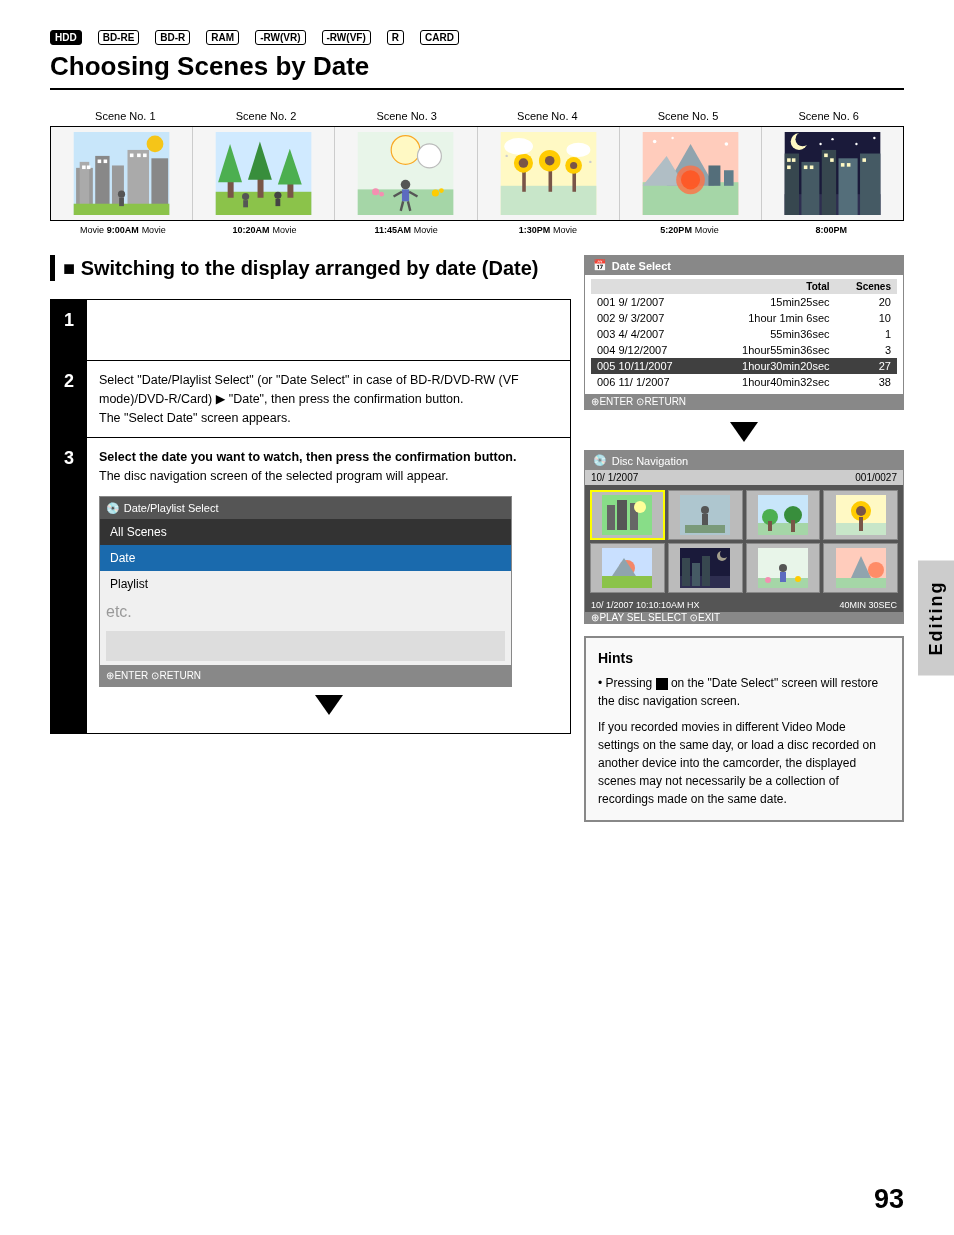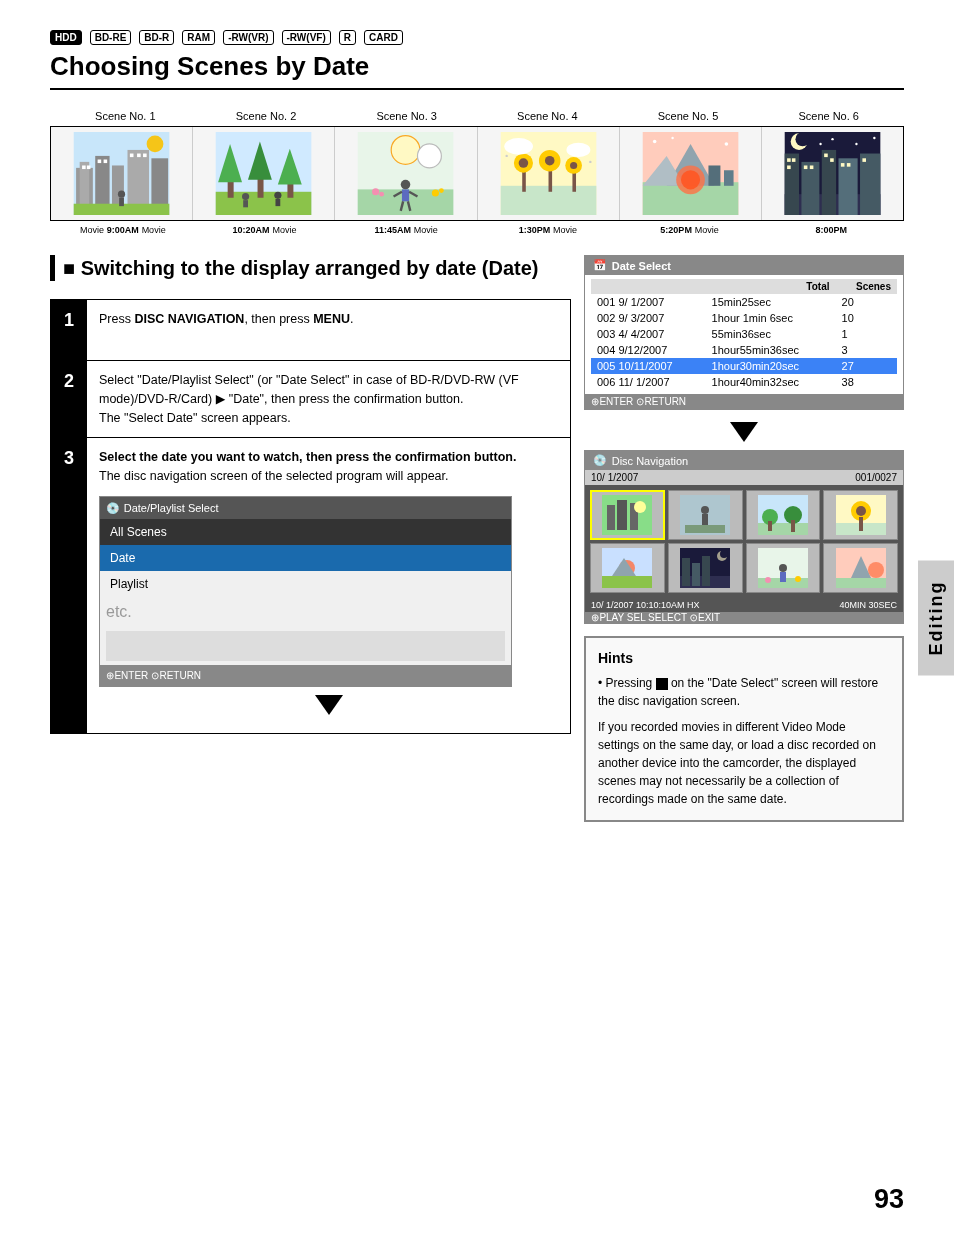--- a/index.html
+++ b/index.html
@@ -16,21 +16,21 @@
     .page {
       width: 954px;
       min-height: 1235px;
       padding: 30px 50px 30px 50px;
       position: relative;
     }
 
     
     .badges {
       display: flex;
-      gap: 8px;
+      gap: 16px;
       margin-bottom: 6px;
       align-items: flex-end;
     }
     .badge {
       border: 1.5px solid #000;
       border-radius: 3px;
       padding: 1px 4px;
       font-size: 10px;
       font-weight: bold;
     }
@@ -273,23 +273,23 @@
       padding: 2px 6px;
       font-size: 10px;
       font-weight: bold;
     }
     .date-table th:first-child { text-align: left; }
     .date-table td {
       padding: 2px 6px;
       font-size: 11px;
     }
     .date-table td:first-child { text-align: left; }
-    .date-table td:not(:first-child) { }
+    .date-table td:not(:first-child) { text-align: right; }
     .date-table tr.highlighted {
-      background: #3b82f6;
+      background: #404040;
       color: #fff;
     }
     .panel-footer {
       background: #888;
       color: #fff;
       padding: 2px 6px;
       font-size: 10px;
     }
 
     
@@ -611,23 +611,20 @@
   <div class="main-content">
 
     <div class="left-col">
 
       <div class="section-heading">■ Switching to the display arranged by date (Date)</div>
 
       <div class="steps">
 
         <div class="step">
           <div class="step-number">1</div>
-          <div class="step-content">
-            Press <b>DISC NAVIGATION</b>, then press <b>MENU</b>.
-          </div>
         </div>
 
         <div class="step">
           <div class="step-number">2</div>
           <div class="step-content">
             Select "Date/Playlist Select" (or "Date Select" in case of BD-R/DVD-RW (VF mode)/DVD-R/Card) ▶ "Date", then press the confirmation button.<br>
             The "Select Date" screen appears.
           </div>
         </div>
 

